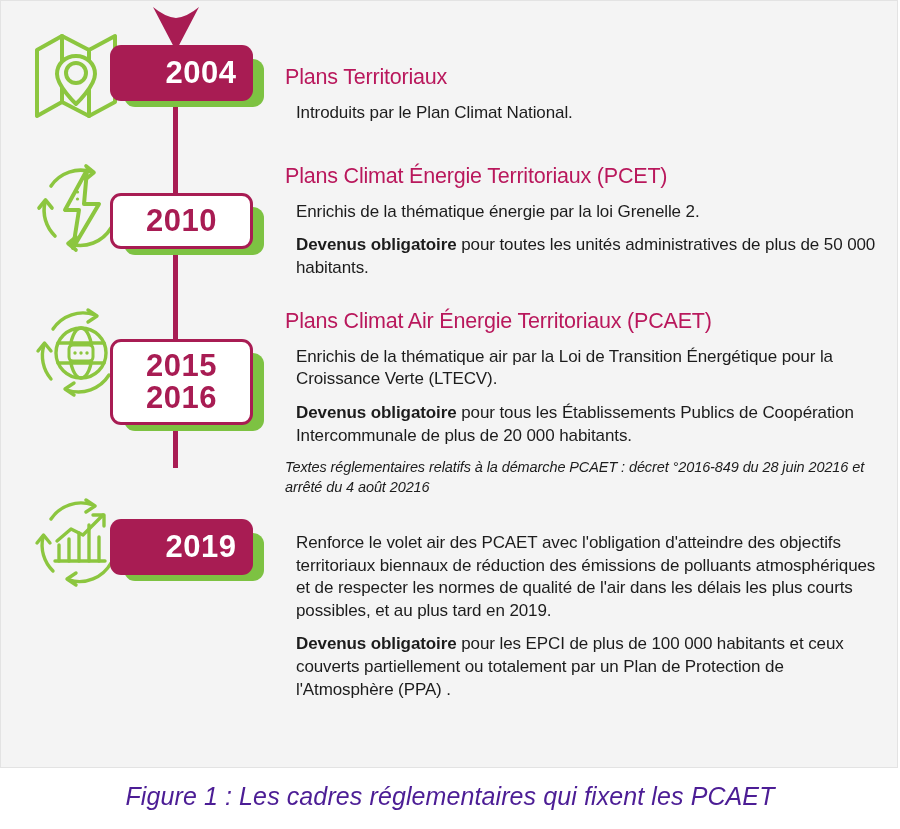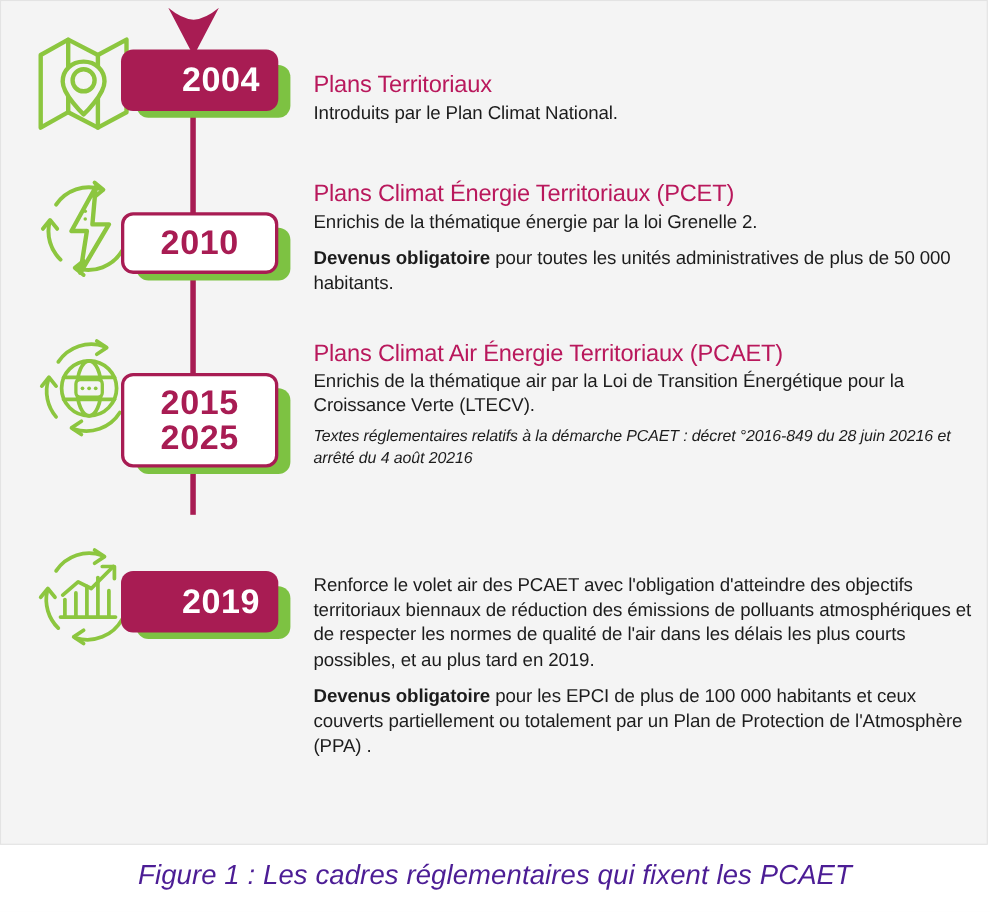--- a/index.html
+++ b/index.html
@@ -126,21 +126,21 @@
     color: #b9185c;
     font-size: 21.5px;
     font-weight: normal;
     line-height: 1.2;
     margin: 0 0 1px 0;
     letter-spacing: -0.2px;
   }
   .para {
     font-size: 17px;
     line-height: 1.33;
-    margin: 0;
+    margin: 11px;
     letter-spacing: -0.1px;
   }
   .para + .para { margin-top: 11px; }
   .para b { font-weight: bold; }
   .note {
     font-size: 14.5px;
     font-style: italic;
     line-height: 1.36;
     margin: 7px 0 0 0;
     letter-spacing: -0.1px;
@@ -246,27 +246,28 @@
           <circle cx="46" cy="52" r="1.7" fill="#8cc63f" stroke="none"></circle>
           <circle cx="52" cy="52" r="1.7" fill="#8cc63f" stroke="none"></circle>
           <circle cx="58" cy="52" r="1.7" fill="#8cc63f" stroke="none"></circle>
         </svg>
       </div>
 
       <div class="badge tall" style="left:109px;top:338px;">
         <div class="back"></div>
         <div class="front outlined">
           <span class="year-line">2015</span>
-          <span class="year-line">2025</span>
+          <span class="year-line">2016</span>
         </div>
       </div>
 
       <div class="text-block" style="top:308px;">
         <p class="heading">Plans Climat Air Énergie Territoriaux (PCAET)</p>
         <p class="para"><b></b><span>Enrichis de la thématique air par la Loi de Transition Énergétique pour la Croissance Verte (LTECV).</span></p>
+        <p class="para"><b>Devenus obligatoire</b><span> pour tous les Établissements Publics de Coopération Intercommunale de plus de 20 000 habitants.</span></p>
         <p class="note">Textes réglementaires relatifs à la démarche PCAET : décret °2016-849 du 28 juin 20216 et arrêté du 4 août 20216</p>
       </div>
     </div>
 
     <div class="row" style="top:0;">
       <div class="icon-slot" style="top:490px;">
         <svg viewBox="0 0 104 104" xmlns="http://www.w3.org/2000/svg" fill="none" stroke="#8cc63f" stroke-width="3.4" stroke-linecap="round" stroke-linejoin="round">
           <path d="M22 28 A36 36 0 0 1 64 14"></path>
           <path d="M57 9 L66 15 L57 21"></path>
           <path d="M82 72 A36 36 0 0 1 40 89"></path>

